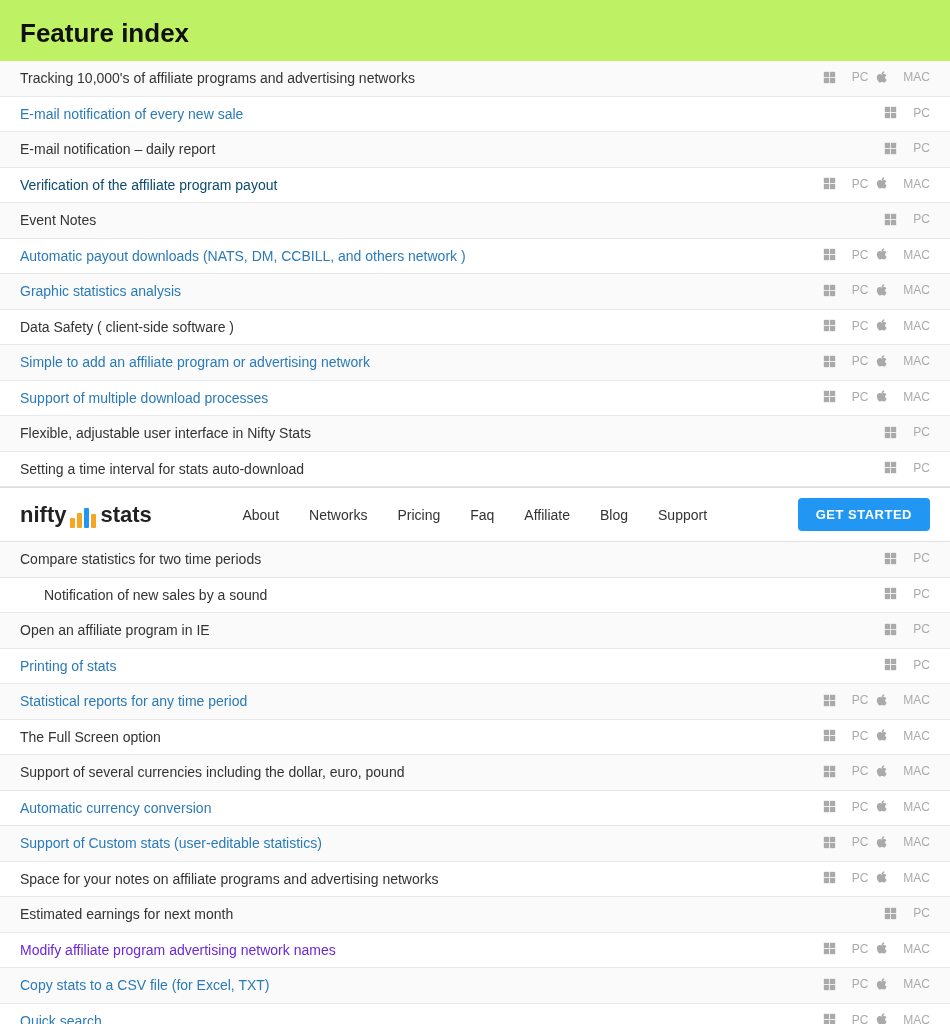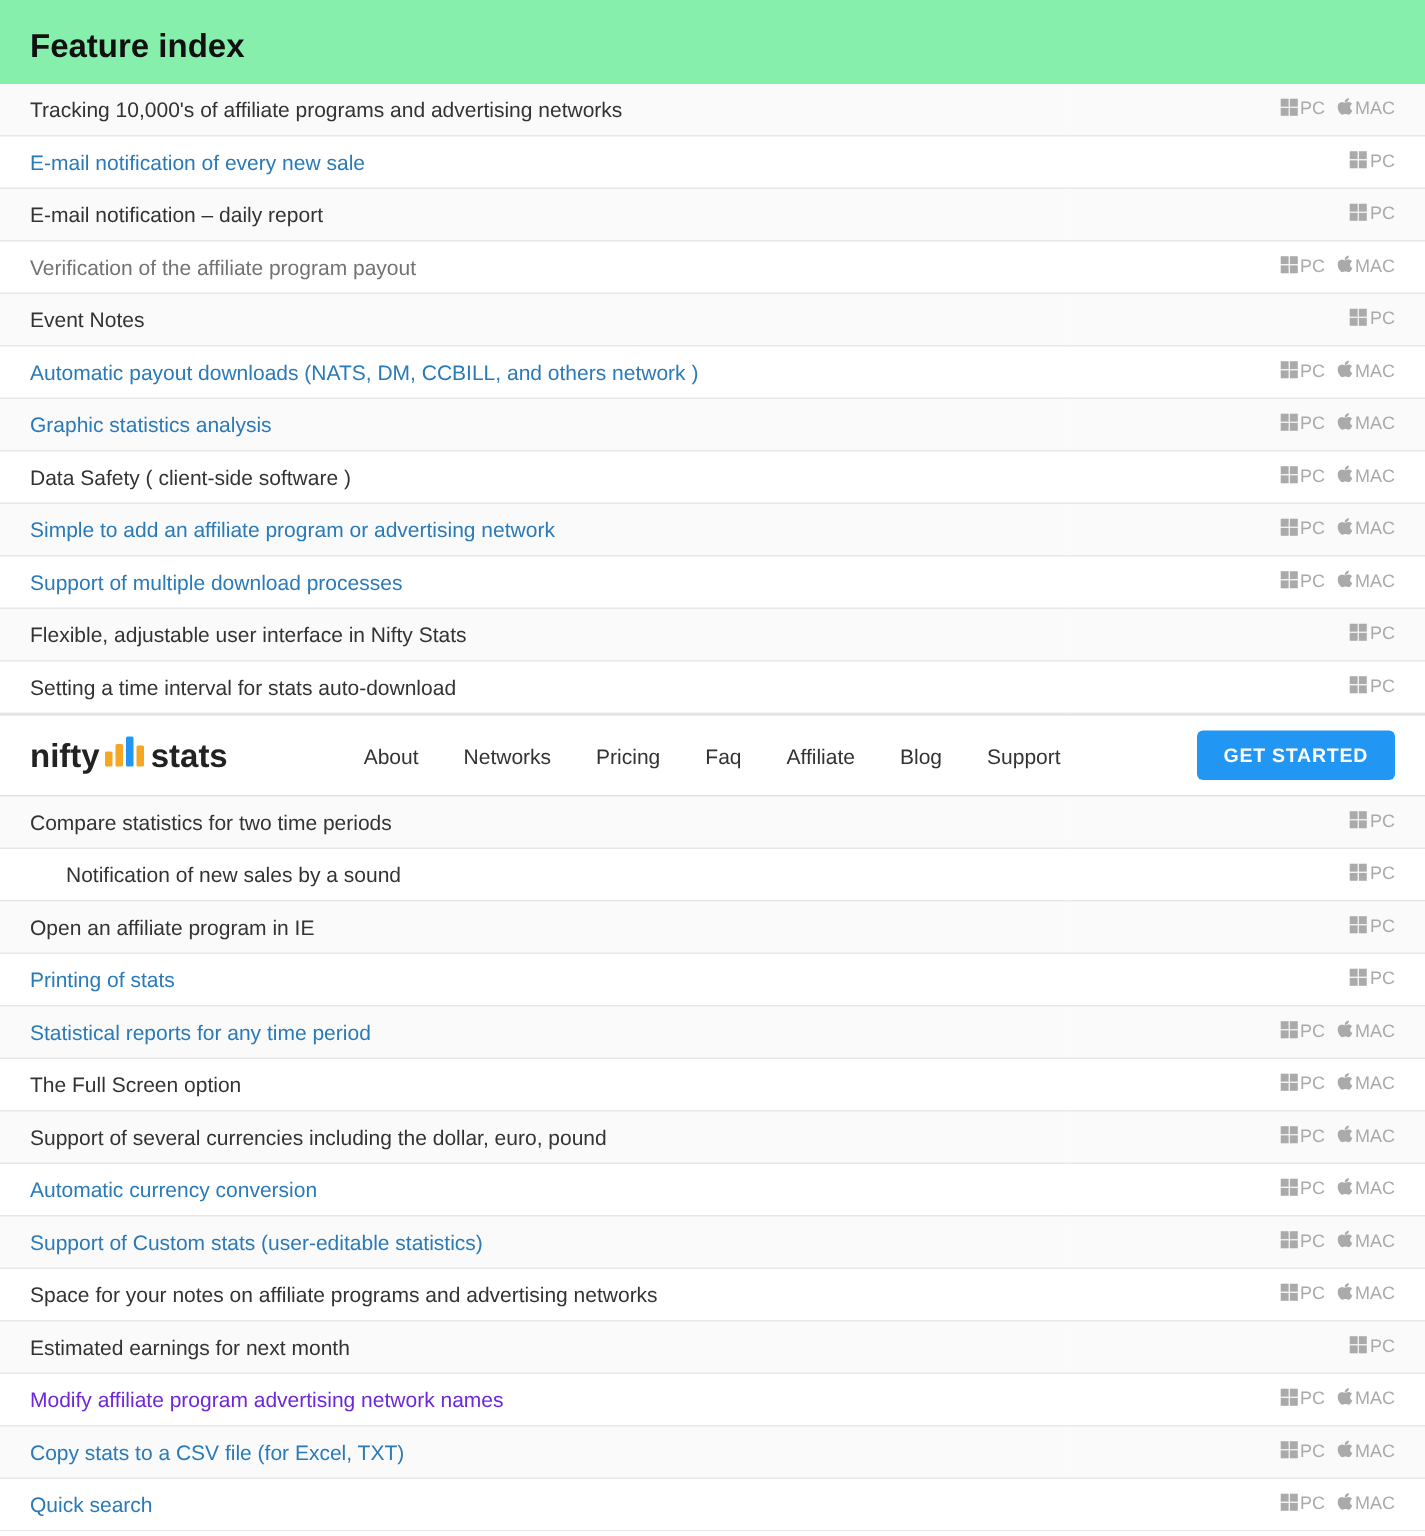--- a/index.html
+++ b/index.html
@@ -1,23 +1,23 @@
 <!DOCTYPE html>
 <html><head>
   <meta charset="utf-8">
   <style>
     * { box-sizing: border-box; margin: 0; padding: 0; }
     body { font-family: Arial, sans-serif; font-size: 14px; background: #fff; color: #333; }
 
     .page-title {
-      font-size: 22px;
+      font-size: 26px;
       font-weight: bold;
       color: #111;
       padding: 18px 20px 12px 20px;
-      background: #86efac;
+      background: #bef264;
     }
 
     .feature-table {
       width: 100%;
       border-collapse: collapse;
     }
 
     .feature-table tr {
       border-bottom: 1px solid #e8e8e8;
     }
@@ -41,21 +41,22 @@
 
     .platform-cell {
       text-align: right;
       white-space: nowrap;
       color: #999;
       font-size: 12px;
     }
 
     .platform-badge {
       display: inline-flex;
-      gap: 1px;
+      align-items: center;
+      gap: 16px;
       margin-left: 8px;
       color: #aaa;
       font-size: 12px;
     }
 
     
     .navbar {
       display: flex;
       align-items: center;
       justify-content: space-between;
@@ -63,21 +64,21 @@
       background: #fff;
       border-top: 1px solid #e0e0e0;
       border-bottom: 1px solid #e0e0e0;
       position: sticky;
       top: 0;
       z-index: 100;
     }
 
     .logo {
       display: flex;
-      align-items: flex-start;
+      align-items: flex-end;
       gap: 2px;
       font-size: 22px;
       font-weight: bold;
       color: #222;
     }
 
     .logo-bars {
       display: inline-flex;
       align-items: flex-end;
       gap: 2px;
@@ -164,21 +165,21 @@
                 <svg class="win-svg" viewBox="0 0 16 16" fill="#aaa" xmlns="http://www.w3.org/2000/svg">
       <rect x="1" y="1" width="6.5" height="6.5"></rect>
                   <rect x="8.5" y="1" width="6.5" height="6.5"></rect>
       <rect x="1" y="8.5" width="6.5" height="6.5"></rect>
                   <rect x="8.5" y="8.5" width="6.5" height="6.5"></rect>
     </svg> 
                 <span style="color:#aaa;font-size:12px;">PC</span>
               </span></td>
           </tr>
           <tr>
-            <td class="feature-name" style="color: #737373; margin-left: 15px;">Verification of the affiliate program payout</td>
+            <td class="feature-name" style="color: #0c4a6e; margin-left: 15px;">Verification of the affiliate program payout</td>
             <td class="platform-cell"><span class="platform-badge">
                 <svg class="win-svg" viewBox="0 0 16 16" fill="#aaa" xmlns="http://www.w3.org/2000/svg">
       <rect x="1" y="1" width="6.5" height="6.5"></rect>
                   <rect x="8.5" y="1" width="6.5" height="6.5"></rect>
       <rect x="1" y="8.5" width="6.5" height="6.5"></rect>
                   <rect x="8.5" y="8.5" width="6.5" height="6.5"></rect>
     </svg> 
                 <span style="color:#aaa;font-size:12px;">PC</span>
               </span><span class="platform-badge">
                 <svg class="apple-svg" viewBox="0 0 14 16" fill="#aaa" xmlns="http://www.w3.org/2000/svg">

